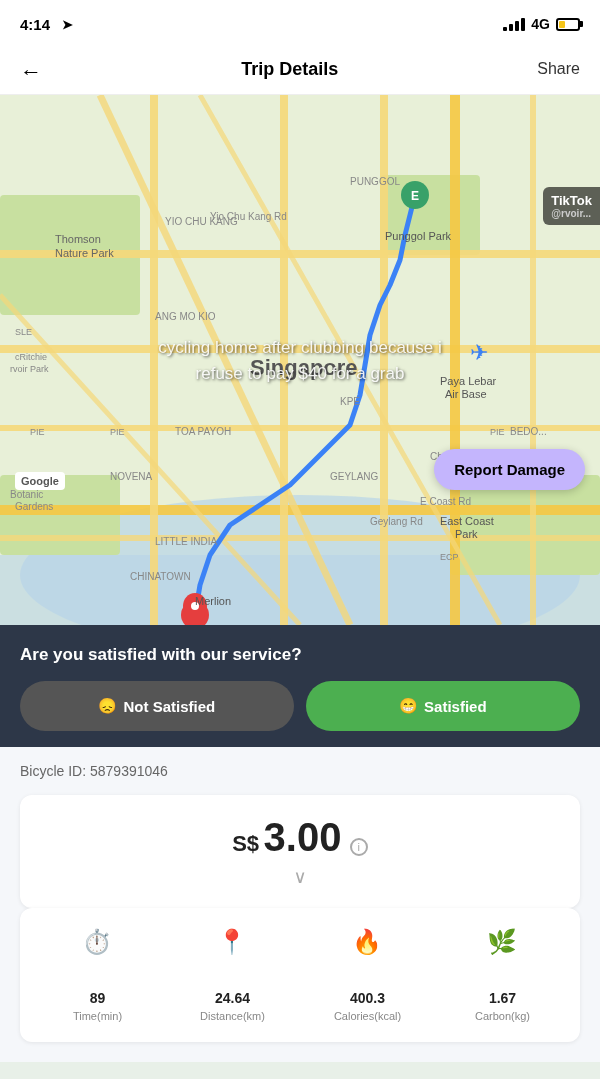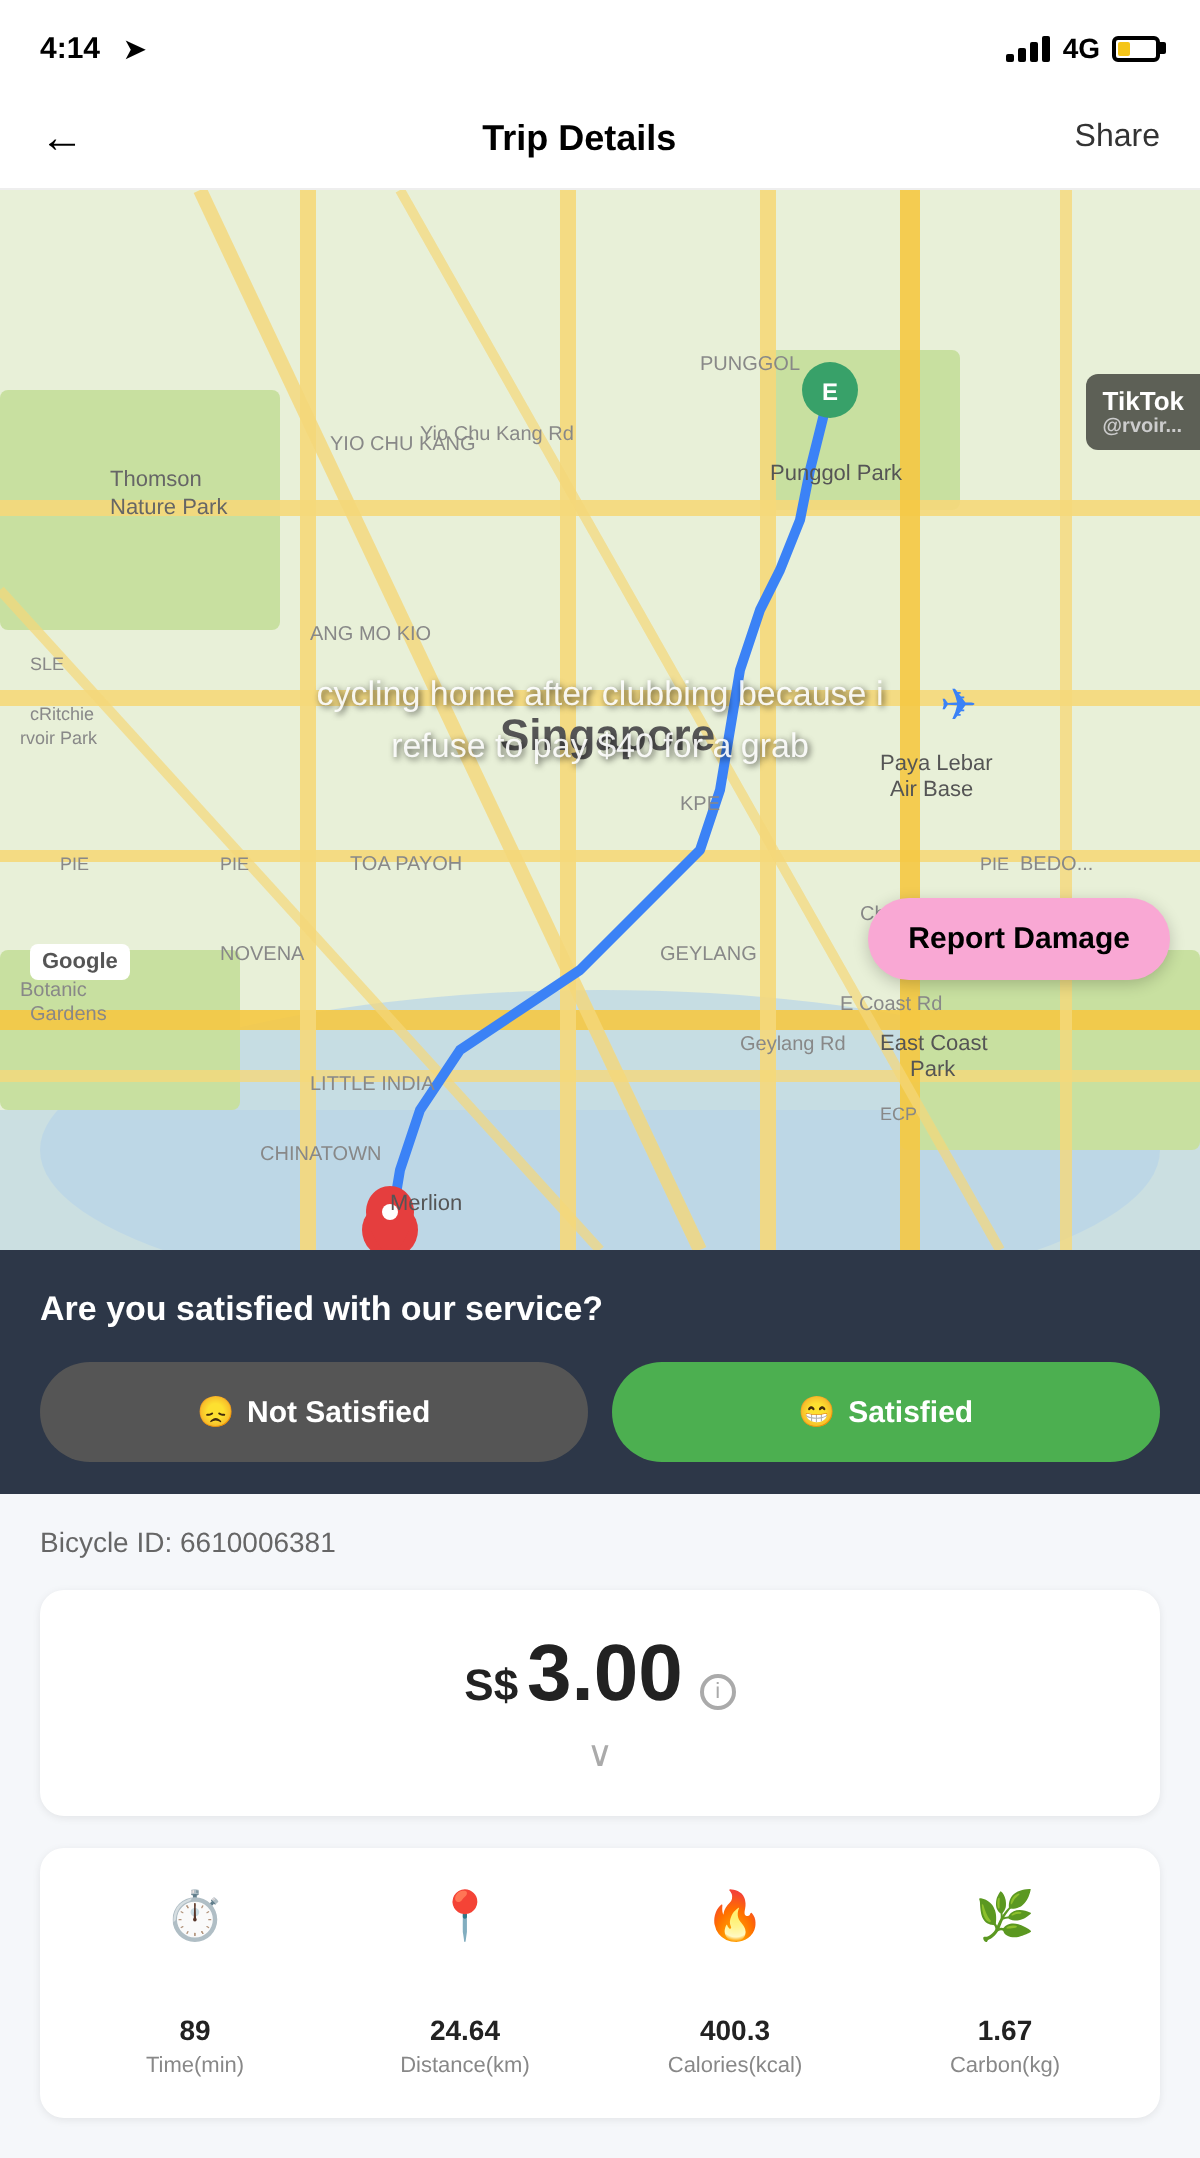--- a/index.html
+++ b/index.html
@@ -94,21 +94,21 @@
       border-radius: 4px;
       font-size: 11px;
       font-weight: 600;
       color: #555;
     }
 
     .report-damage-btn {
       position: absolute;
       bottom: 135px;
       right: 15px;
-      background: #f9a8d4;
+      background: #c4b5fd;
       border: none;
       padding: 12px 20px;
       border-radius: 25px;
       font-size: 15px;
       font-weight: 600;
       cursor: pointer;
       box-shadow: 0 2px 8px rgba(0,0,0,0.2);
     }
 
     
@@ -168,21 +168,20 @@
     .bicycle-id {
       font-size: 14px;
       color: #666;
       margin-bottom: 16px;
     }
     .fare-container {
       background: white;
       border-radius: 12px;
       padding: 20px;
       text-align: center;
-      margin-bottom: 16px;
       box-shadow: 0 1px 4px rgba(0,0,0,0.08);
     }
     .fare-amount {
       font-size: 40px;
       font-weight: 700;
       color: #222;
     }
     .fare-currency {
       font-size: 22px;
       font-weight: 600;
@@ -381,21 +380,21 @@
       <span>Not Satisfied</span>
     </button>
     <button class="btn-satisfied">
       <span>😁</span>
       <span>Satisfied</span>
     </button>
   </div>
 </div>
 
 <div class="trip-details-panel">
-  <div class="bicycle-id">Bicycle ID: 6610006381</div>
+  <div class="bicycle-id">Bicycle ID: 5879391046</div>
 
   <div class="fare-container">
     <div>
       <span class="fare-currency">S$</span>
       <span class="fare-amount">3.00</span>
       <span class="fare-info-icon">i</span>
     </div>
     <div class="chevron-down">∨</div>
   </div>
 

